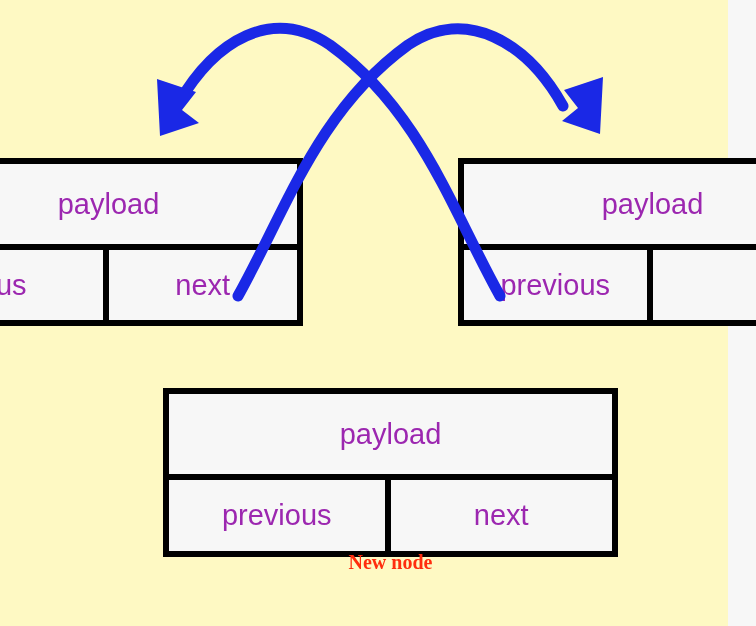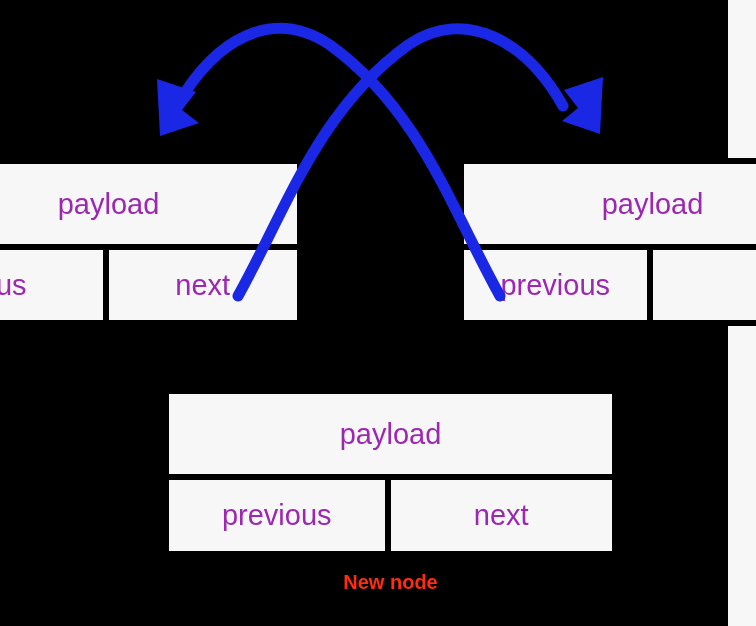--- a/index.html
+++ b/index.html
@@ -13,21 +13,21 @@
     font-family: "Liberation Sans", sans-serif;
     overflow: hidden;
     position: relative;
   }
 
   #stage {
     position: absolute;
     left: 0; top: 0;
     width: 728px;
     height: 626px;
-    background: #000000;
+    background: #fef9c3;
   }
 
   
   .node {
     position: absolute;
     box-sizing: border-box;
     border: 6px solid #000000;
     background: #f7f7f7;
     display: flex;
     flex-direction: column;
@@ -91,27 +91,27 @@
     top: 388px;
     width: 455px;
     height: 169px;
   }
   #node-new .payload-row { height: 86px; }
 
   
   #new-node-caption {
     position: absolute;
     left: 163px;
-    top: 571px;
+    top: 551px;
     width: 455px;
     text-align: center;
     color: #FF2D0E;
     font-weight: bold;
     font-size: 20px;
-    font-family: Liberation Sans, sans-serif;
+    font-family: Liberation Serif, serif;
   }
 
   
   #arrows {
     position: absolute;
     left: 0; top: 0;
     width: 756px;
     height: 626px;
     pointer-events: none;
   }

